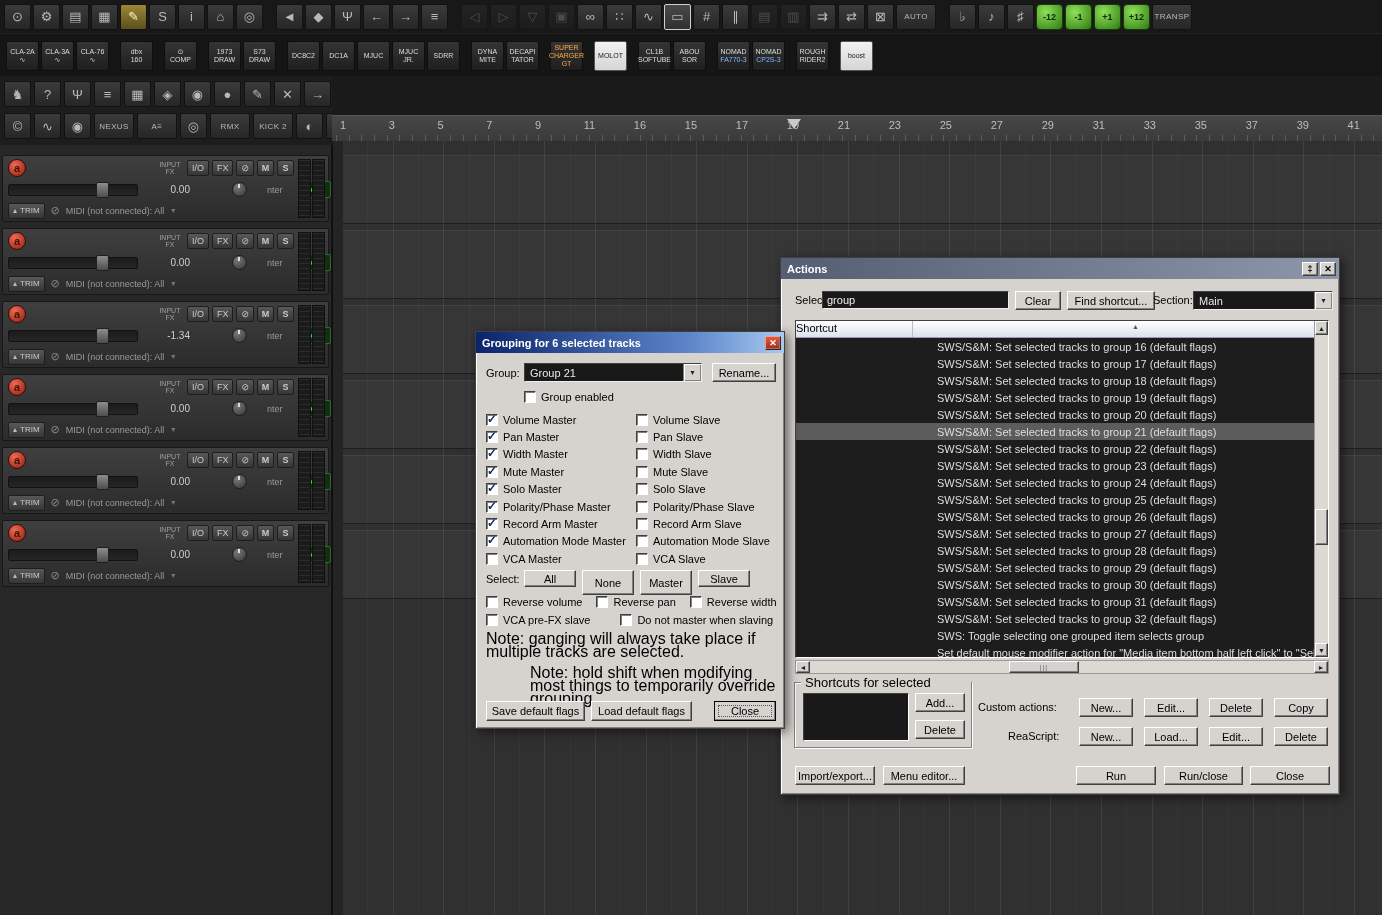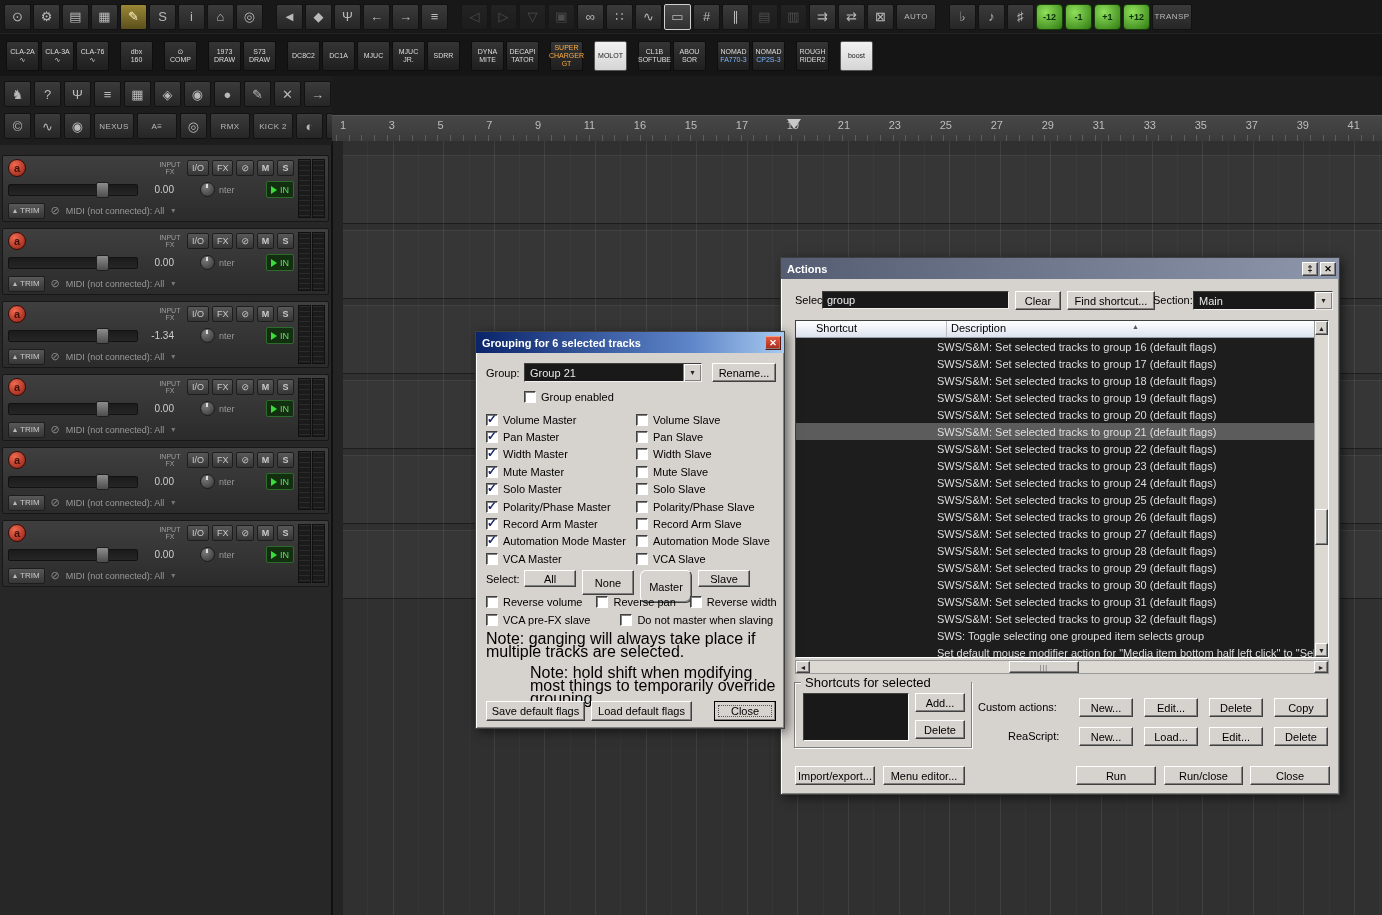--- a/index.html
+++ b/index.html
@@ -56,21 +56,21 @@
     border:1px solid #171717;border-radius:2px;box-sizing:border-box;}
   .t-row1{position:absolute;top:3px;left:5px;right:34px;height:18px;display:flex;align-items:center;gap:3px;}
   .rec{width:16px;height:16px;border-radius:50%;flex:none;
     background:radial-gradient(circle at 35% 30%,#ef6a50,#8e1e12);border:1px solid #380a06;
     color:#43100a;font-size:11px;font-weight:bold;display:flex;align-items:center;justify-content:center;}
   .sp{flex:1;}
   .inputfx{width:28px;font-size:7px;line-height:7px;color:#9f9f9f;text-align:center;}
   .tbtn{background:linear-gradient(#585858,#363636);border:1px solid #1d1d1d;border-radius:2px;color:#c9c9c9;
     font-size:9px;height:16px;display:inline-flex;align-items:center;justify-content:center;padding:0 4px;box-sizing:border-box;}
   .tbtn.sq{width:17px;padding:0;font-weight:bold;}
-  .t-row2{position:absolute;top:24px;left:5px;right:34px;height:19px;display:flex;align-items:center;gap:4px;}
+  .t-row2{position:absolute;top:24px;left:5px;right:34px;height:19px;display:flex;align-items:center;gap:20px;}
   .fader{position:relative;width:128px;height:10px;flex:none;background:linear-gradient(#1b1b1b,#262626);
     border:1px solid #121212;border-radius:2px;}
   .fhandle{position:absolute;left:68%;top:-3px;width:11px;height:14px;
     background:linear-gradient(#8d8d8d,#4d4d4d);border:1px solid #1f1f1f;border-radius:2px;}
   .vol{color:#cfcfcf;font-size:10px;width:32px;text-align:right;flex:none;}
   .knob{width:13px;height:13px;margin-left:22px;border-radius:50%;flex:none;
     background:radial-gradient(circle at 35% 30%,#7a7a7a,#333);border:1px solid #1c1c1c;position:relative;}
   .knob::after{content:"";position:absolute;left:5px;top:1px;width:2px;height:4px;background:#ddd;}
   .pan{color:#9a9a9a;font-size:9px;}
   .inbadge{margin-left:auto;background:#12300f;border:1px solid #2d6b2d;border-radius:2px;color:#6ade6a;
@@ -118,21 +118,21 @@
   .cbflex{position:absolute;display:flex;}
   .note{position:absolute;font-size:16px;color:#000;line-height:13px;}
   .gbox{position:absolute;border:1px solid #808080;box-shadow:inset 1px 1px 0 #fff,1px 1px 0 #fff;}
   .gbox-label{position:absolute;top:-8px;left:6px;background:#d6d3ce;padding:0 4px;font-size:13px;color:#000;}
   .scbox{position:absolute;background:#191919;border:1px solid;border-color:#404040 #fff #fff #404040;}
   
   .atable{position:absolute;left:14px;top:62px;width:534px;height:338px;background:#1d1d1d;
     border:1px solid;border-color:#404040 #fff #fff #404040;box-sizing:border-box;}
   .ahead{position:absolute;left:0;top:0;right:14px;height:17px;background:linear-gradient(#ffffff,#dce2ee);
     display:flex;font-size:11px;color:#000;border-bottom:1px solid #98a0ac;box-sizing:border-box;}
-  .h1{width:151px;padding:1px 20px;border-right:1px solid #b9bec8;box-sizing:border-box;}
+  .h1{width:117px;padding:1px 0;border-right:1px solid #b9bec8;box-sizing:border-box;}
   .h2{flex:1;padding:1px 4px;}
   .sortarrow{position:absolute;left:336px;top:2px;font-size:7px;color:#556;}
   .alist{position:absolute;left:0;top:17px;right:14px;bottom:0;overflow:hidden;}
   .arow{display:flex;height:17px;align-items:center;color:#dedede;font-size:11px;white-space:nowrap;}
   .arow.selected{background:#5c5c5c;}
   .acell-short{width:141px;flex:none;}
   .acell-desc{overflow:hidden;}
   .vscroll{position:absolute;right:0;top:0;width:14px;bottom:0;background:#dcd8d2;border-left:1px solid #9a9a9a;box-sizing:border-box;}
   .sarrow{position:absolute;left:0;width:13px;height:14px;background:#d6d3ce;border:1px solid;
     border-color:#fff #404040 #404040 #fff;box-shadow:inset -1px -1px 0 #808080;font-size:7px;
@@ -935,21 +935,21 @@
         <div class="cbrow">
           <span class="cb"></span>
           <span>VCA Slave</span>
         </div>
       </div>
     <span class="lbl" style="left:10px;top:241px;">Select:</span>
     <div class="cbflex" style="left:48px;top:238px;gap:6px;">
 
     <button class="btn" style="position:relative;width:52px;height:17px;">All</button>
         <button class="btn" style="position:relative;width:52px;height:25px;">None</button>
-        <button class="btn" style="position:relative;width:52px;height:33px;border-radius:6px;">Master</button>
+        <button class="btn" style="position:relative;width:52px;height:25px;">Master</button>
         <button class="btn" style="position:relative;width:52px;height:17px;">Slave</button>
       </div>
     <div class="cbflex" style="left:10px;top:261px;gap:14px;">
 
         <div class="cbrow">
           <span class="cb"></span>
           <span>Reverse volume</span>
         </div>
 
         <div class="cbrow">
@@ -993,21 +993,20 @@
     <button class="btn" style="left:286px;top:33px;width:88px;height:19px;">Find shortcut...</button>
     <span class="lbl" style="left:372px;top:36px;">Section:</span>
     <div class="combo" style="left:412px;top:33px;width:140px;">
       <span>Main</span>
       <span class="combo-arrow">▾</span>
     </div>
 
     <div class="atable">
       <div class="ahead">
         <span class="h1">Shortcut</span>
-        <span class="h2">Description</span>
         <span class="sortarrow">▲</span>
       </div>
       <div class="alist">
 
           <div class="arow">
             <span class="acell-short"></span>
             <span class="acell-desc">SWS/S&amp;M: Set selected tracks to group 16 (default flags)</span>
           </div>
 
           <div class="arow">

